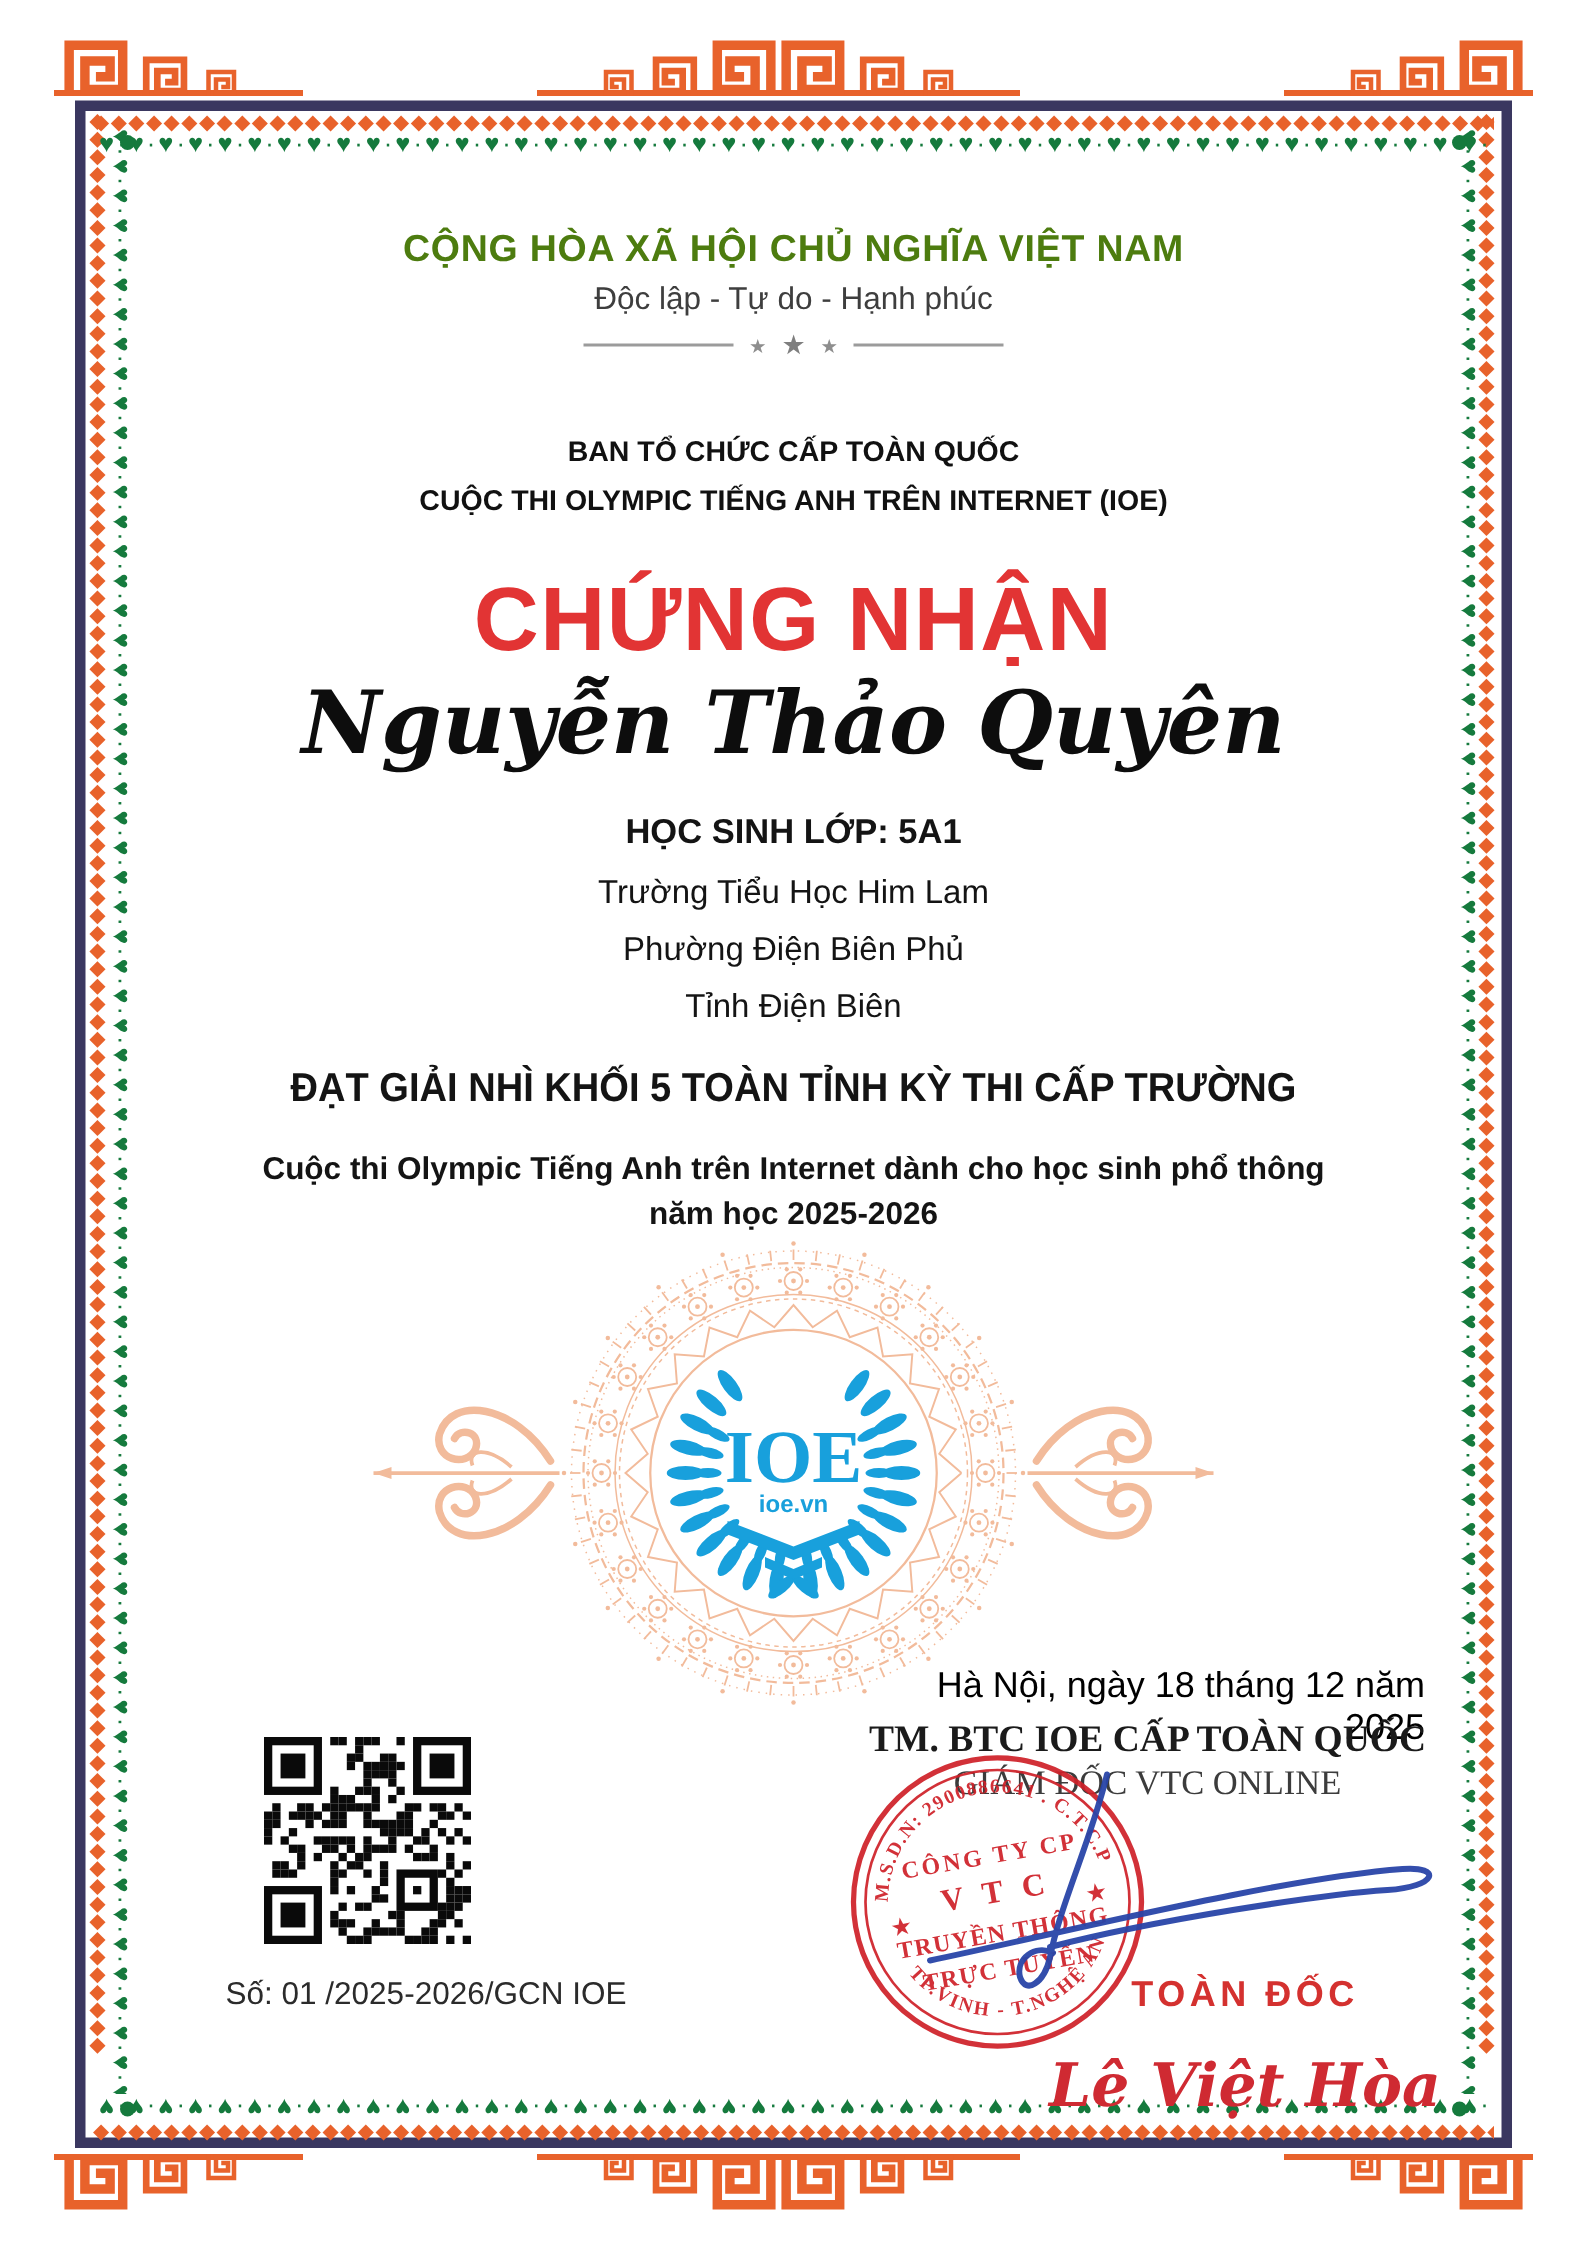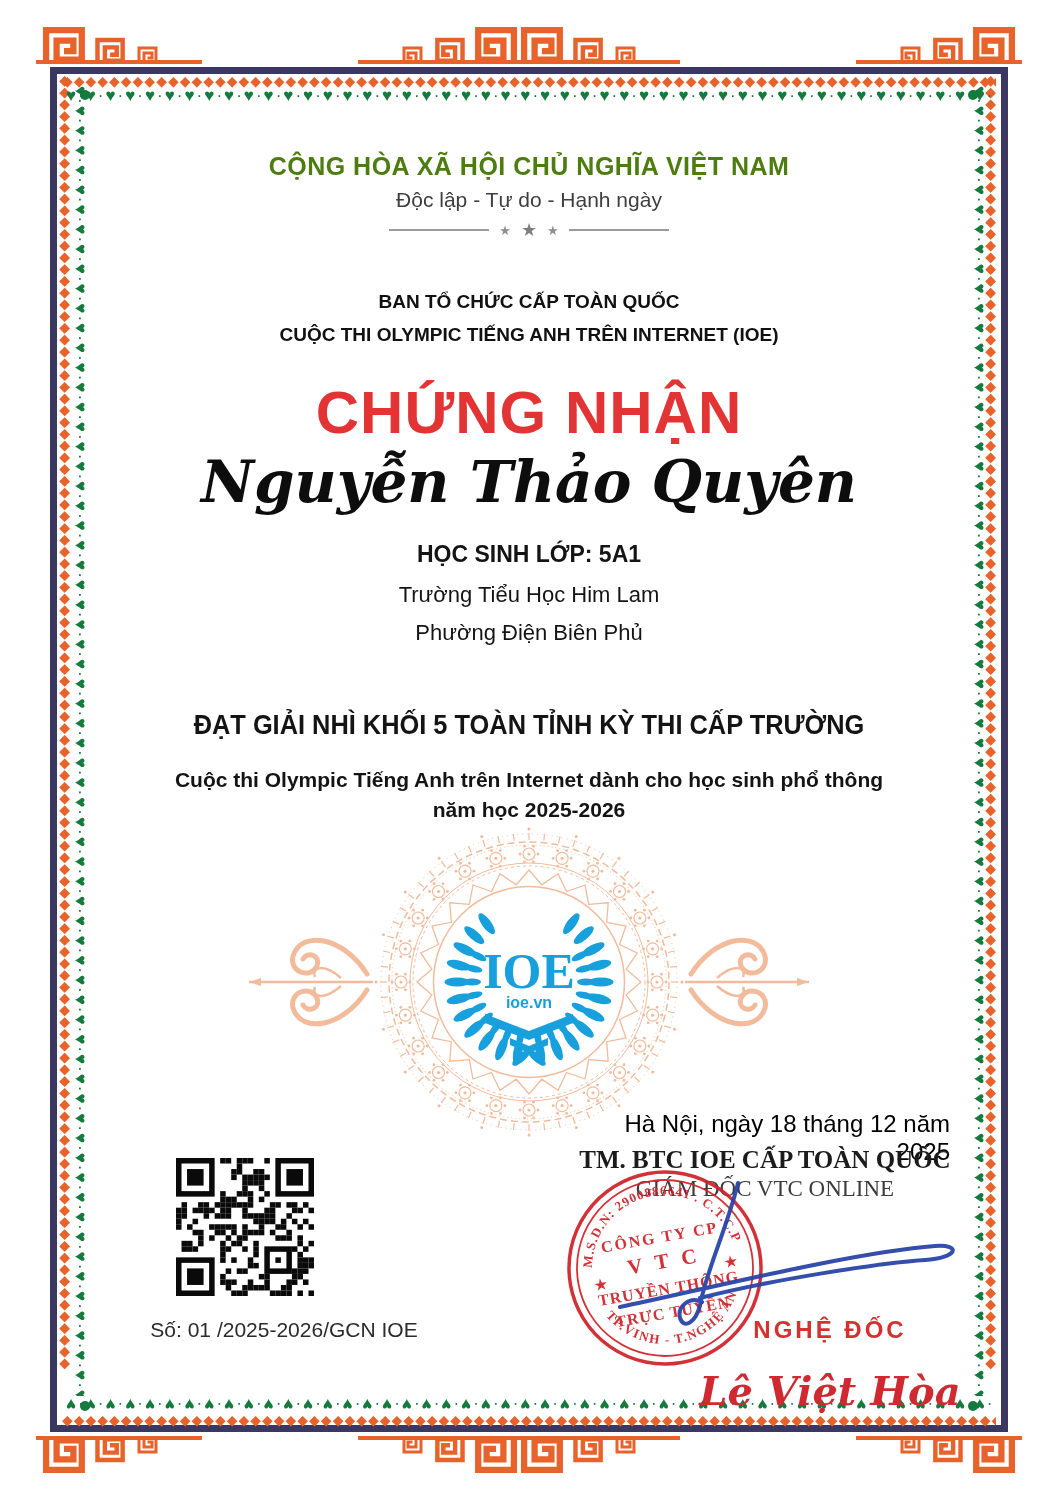--- a/index.html
+++ b/index.html
@@ -120,37 +120,38 @@
   <div class="band hearts h-top">♥·♥·♥·♥·♥·♥·♥·♥·♥·♥·♥·♥·♥·♥·♥·♥·♥·♥·♥·♥·♥·♥·♥·♥·♥·♥·♥·♥·♥·♥·♥·♥·♥·♥·♥·♥·♥·♥·♥·♥·♥·♥·♥·♥·♥·♥·♥·♥·♥·♥·♥·♥·♥·♥·♥·♥·♥·♥·♥·♥·♥·♥·♥·♥·♥·♥·♥·♥·♥·♥·♥·♥·♥·♥·♥·♥·♥·♥·♥·♥·</div>
   <div class="band hearts h-bottom">♥·♥·♥·♥·♥·♥·♥·♥·♥·♥·♥·♥·♥·♥·♥·♥·♥·♥·♥·♥·♥·♥·♥·♥·♥·♥·♥·♥·♥·♥·♥·♥·♥·♥·♥·♥·♥·♥·♥·♥·♥·♥·♥·♥·♥·♥·♥·♥·♥·♥·♥·♥·♥·♥·♥·♥·♥·♥·♥·♥·♥·♥·♥·♥·♥·♥·♥·♥·♥·♥·♥·♥·♥·♥·♥·♥·♥·♥·♥·♥·</div>
   <div class="band hearts vert h-left">♥·♥·♥·♥·♥·♥·♥·♥·♥·♥·♥·♥·♥·♥·♥·♥·♥·♥·♥·♥·♥·♥·♥·♥·♥·♥·♥·♥·♥·♥·♥·♥·♥·♥·♥·♥·♥·♥·♥·♥·♥·♥·♥·♥·♥·♥·♥·♥·♥·♥·♥·♥·♥·♥·♥·♥·♥·♥·♥·♥·♥·♥·♥·♥·♥·♥·♥·♥·♥·♥·♥·♥·♥·♥·♥·♥·♥·♥·♥·♥·</div>
   <div class="band hearts vert h-right">♥·♥·♥·♥·♥·♥·♥·♥·♥·♥·♥·♥·♥·♥·♥·♥·♥·♥·♥·♥·♥·♥·♥·♥·♥·♥·♥·♥·♥·♥·♥·♥·♥·♥·♥·♥·♥·♥·♥·♥·♥·♥·♥·♥·♥·♥·♥·♥·♥·♥·♥·♥·♥·♥·♥·♥·♥·♥·♥·♥·♥·♥·♥·♥·♥·♥·♥·♥·♥·♥·♥·♥·♥·♥·♥·♥·♥·♥·♥·♥·</div>
   <div class="corner-dot" style="left:80px;top:90px"></div>
   <div class="corner-dot" style="left:968px;top:90px"></div>
   <div class="corner-dot" style="left:80px;top:1401px"></div>
   <div class="corner-dot" style="left:968px;top:1401px"></div>
 
   <div class="tc nation">CỘNG HÒA XÃ HỘI CHỦ NGHĨA VIỆT NAM</div>
-  <div class="tc motto">Độc lập - Tự do - Hạnh ngày</div>
+  <div class="tc motto">Độc lập - Tự do - Hạnh phúc</div>
   <div class="tc divider">
     <span class="rule"></span>
     <span class="s1">★</span>
     <span class="s2">★</span>
     <span class="s1">★</span>
     <span class="rule"></span>
   </div>
 
   <div class="tc issuer1">BAN TỔ CHỨC CẤP TOÀN QUỐC</div>
   <div class="tc issuer2">CUỘC THI OLYMPIC TIẾNG ANH TRÊN INTERNET (IOE)</div>
 
   <div class="tc title">CHỨNG NHẬN</div>
   <div class="tc name">Nguyễn Thảo Quyên</div>
   <div class="tc classline">HỌC SINH LỚP: 5A1</div>
   <div class="tc school">Trường Tiểu Học Him Lam</div>
   <div class="tc ward">Phường Điện Biên Phủ</div>
+  <div class="tc province">Tỉnh Điện Biên</div>
   <div class="tc award">ĐẠT GIẢI NHÌ KHỐI 5 TOÀN TỈNH KỲ THI CẤP TRƯỜNG</div>
   <div class="tc comp1">Cuộc thi Olympic Tiếng Anh trên Internet dành cho học sinh phổ thông</div>
   <div class="tc comp2">năm học 2025-2026</div>
 
   <svg class="emblem" id="emblem" width="580" height="320" viewBox="-290 -160 580 320">
     <defs>
       <g id="flourish" fill="none" stroke="#f2bb9b">
         <path d="M-4 0 H-128" stroke-width="2.5"></path>
         <path d="M-128 0 l12 -4 v8 z" fill="#f2bb9b" stroke="none"></path>
         <path d="M-10 -8 C -34 -46, -76 -52, -84 -26 C -88 -9, -66 -3, -60 -16 C -56 -27, -70 -31, -74 -23" stroke-width="5" stroke-linecap="round"></path>
@@ -519,21 +520,21 @@
       <text x="0" y="0" font-size="21" text-anchor="middle" letter-spacing="4">V T C</text>
       <text x="0" y="26" font-size="16" text-anchor="middle" letter-spacing="1">TRUYỀN THÔNG</text>
       <text x="0" y="50" font-size="16" text-anchor="middle" letter-spacing="1">TRỰC TUYẾN</text>
     </g>
     <g fill="none" stroke="#2945a8" stroke-width="4" stroke-linecap="round" opacity="0.95">
       <path d="M 198 33 C 188 75, 166 122, 160 155 C 156 172, 144 180, 140 168 C 137 156, 150 146, 162 152"></path>
       <path d="M 80 157 C 170 138, 315 102, 395 96 C 422 94, 418 108, 385 110 C 340 113, 230 130, 160 148"></path>
     </g>
   </svg>
 
-  <div class="director-label">NGHỆ ĐỐC</div>
+  <div class="director-label">TOÀN ĐỐC</div>
   <div class="director-name">Lê Việt Hòa</div>
 
   <svg class="qr" id="qr" width="138" height="138" viewBox="0 0 135 135">
       <rect x="0" y="0" width="135" height="135" fill="#fff"></rect>
       <rect x="43.2" y="0" width="5.4" height="5.4" fill="#0a0a0a"></rect>
       <rect x="48.6" y="0" width="5.4" height="5.4" fill="#0a0a0a"></rect>
       <rect x="59.400000000000006" y="0" width="5.4" height="5.4" fill="#0a0a0a"></rect>
       <rect x="64.80000000000001" y="0" width="5.4" height="5.4" fill="#0a0a0a"></rect>
       <rect x="70.2" y="0" width="5.4" height="5.4" fill="#0a0a0a"></rect>
       <rect x="86.4" y="0" width="5.4" height="5.4" fill="#0a0a0a"></rect>

